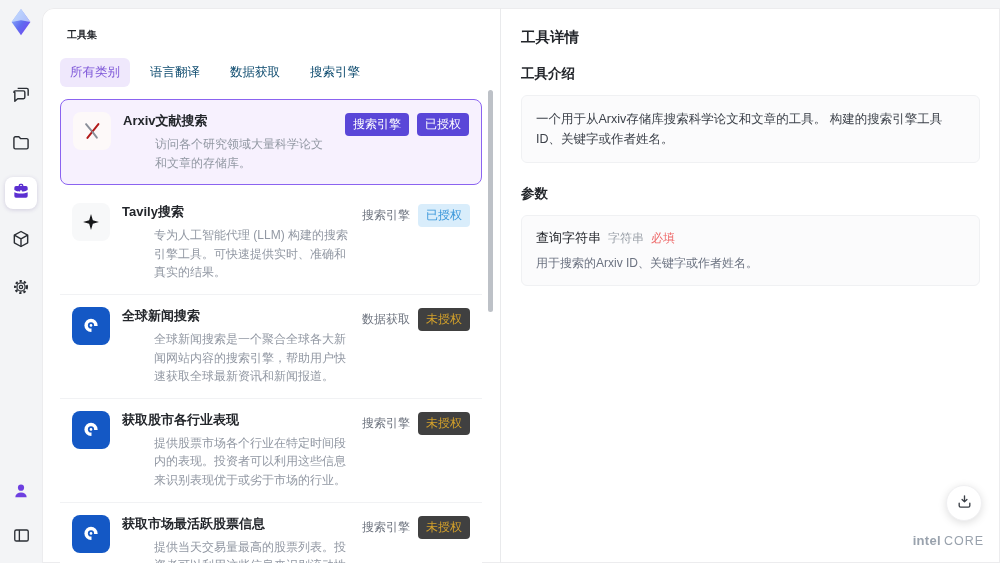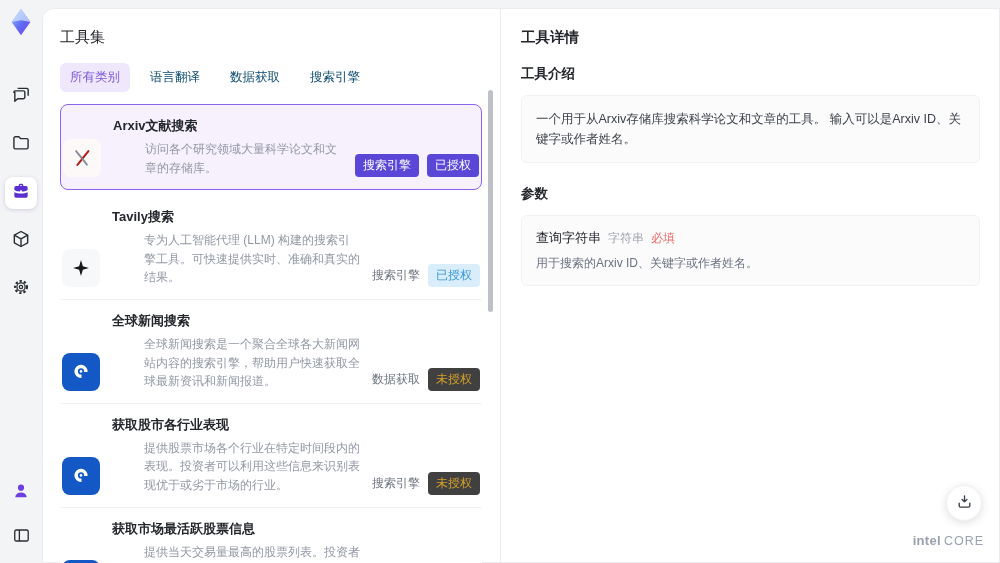--- a/index.html
+++ b/index.html
@@ -26,28 +26,28 @@
   .rail-bottom { margin-top:auto; display:flex; flex-direction:column; gap:12px; align-items:center; }
   
   .content {
     position:absolute; left:42px; top:8px; right:0; bottom:0;
     background:#ffffff; border-radius:12px 0 0 0;
     display:flex; overflow:hidden;
     box-shadow:0 0 0 1px #ececee inset;
   }
   
   .list-panel { width:458px; padding:16px 18px 0 18px; position:relative; flex-shrink:0; }
-  .page-title { font-size:15px; font-weight:normal; margin:4px 0 16px; }
+  .page-title { font-size:10px; font-weight:bold; margin:4px 7px 16px; }
   .tabs { display:flex; gap:10px; margin-bottom:12px; align-items:center; }
   .tab { font-size:12.5px; color:#0c4a6e; padding:6px 10px; border-radius:6px; cursor:pointer; white-space:nowrap; }
   .tab.active { background:#efe8fc; color:#7e57d8; }
   .tool-list { display:flex; flex-direction:column; }
   .tool-card {
-    display:flex; gap:12px; padding:12px 2px; background:#fff;
-    border-bottom:1px solid #f1f2f4; cursor:pointer; align-items:flex-end;
+    display:flex; gap:12px; padding:12px 12px; background:#fff;
+    border-bottom:1px solid #f1f2f4; cursor:pointer; align-items:flex-start;
   }
   .tool-card.selected {
     border:1px solid #8b63f0; background:#f7f1fe; border-radius:8px;
     margin-bottom:6px; border-bottom:1px solid #8b63f0;
   }
   .tool-icon {
     width:38px; height:38px; border-radius:8px; flex-shrink:0;
     display:flex; align-items:center; justify-content:center; overflow:hidden;
   }
   .tool-main { flex:1; min-width:0; }
@@ -276,21 +276,21 @@
     </div>
   </div>
 
 </div>
     <div class="list-scrollbar"></div>
   </div>
 
   <div class="details-panel">
     <div class="details-title">工具详情</div>
     <div class="section-heading">工具介绍</div>
-    <div class="info-box">一个用于从Arxiv存储库搜索科学论文和文章的工具。 输入可以是Arxiv ID、关键字或作者姓名。</div>
+    <div class="info-box">一个用于从Arxiv存储库搜索科学论文和文章的工具。 构建的搜索引擎工具 ID、关键字或作者姓名。</div>
     <div class="section-heading">参数</div>
     <div class="param-box">
       <div class="param-head">
         <span class="param-name">查询字符串</span>
         <span class="param-type">字符串</span>
         <span class="param-required">必填</span>
       </div>
       <div class="param-desc">用于搜索的Arxiv ID、关键字或作者姓名。</div>
     </div>
   </div>

